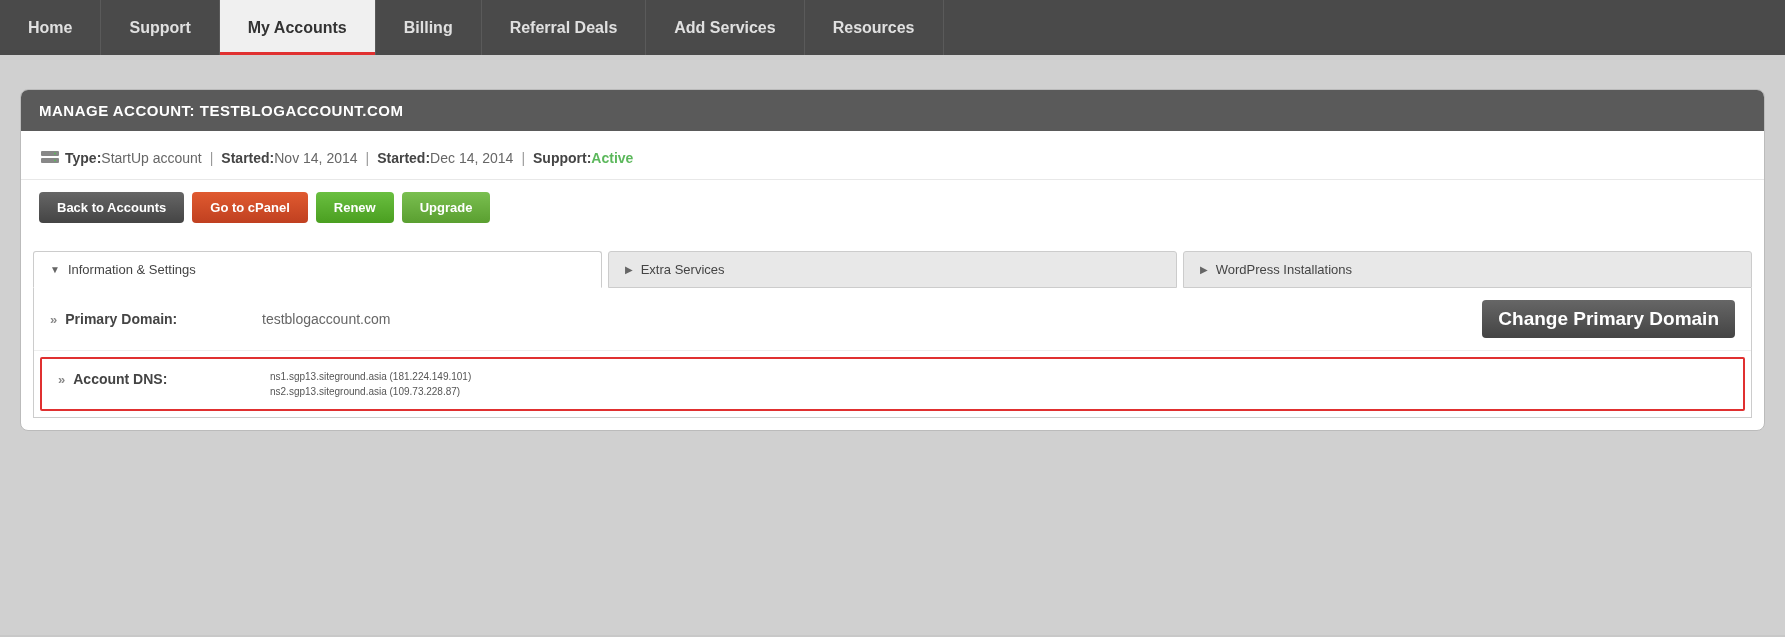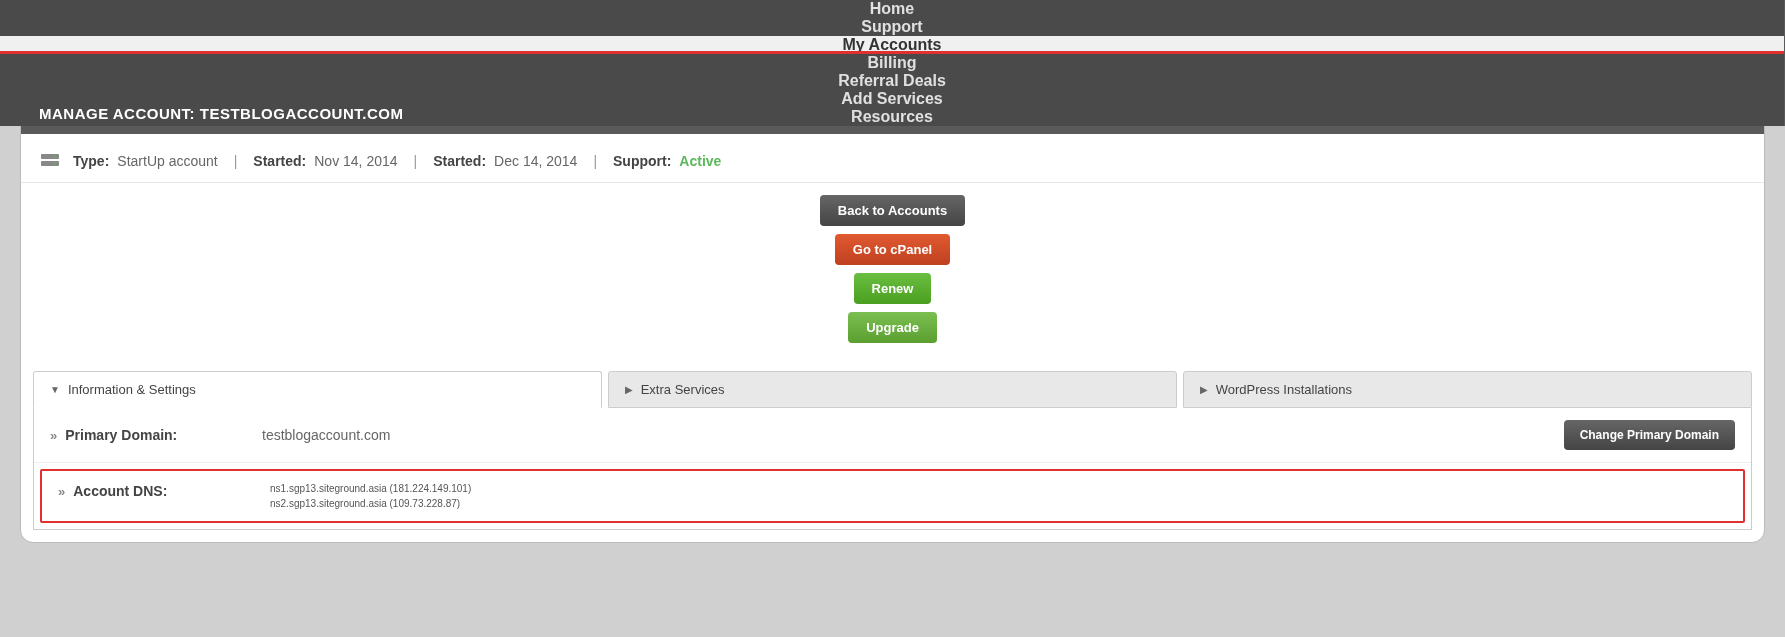--- a/index.html
+++ b/index.html
@@ -6,23 +6,22 @@
     body {
       font-family: Arial, sans-serif;
       background: #c8c8c8;
       font-size: 14px;
     }
 
     
     .top-nav {
       display: flex;
       background: #4a4a4a;
-      height: 74px;
+      height: 55px;
       align-items: stretch;
-      flex-direction: column;
     }
     .nav-tab {
       display: flex;
       align-items: center;
       justify-content: center;
       padding: 0 28px;
       color: #e0e0e0;
       font-size: 16px;
       font-weight: bold;
       cursor: pointer;
@@ -50,38 +49,39 @@
     .main-content {
       padding: 18px 20px;
       background: #d0d0d0;
       min-height: 580px;
     }
 
     
     .manage-panel {
       background: #fff;
       border: 1px solid #bbb;
-      border-radius: 13px;
+      border-radius: 8px;
       overflow: hidden;
+      margin-top: 16px;
     }
     .manage-header {
       background: #5a5a5a;
       color: #fff;
       font-size: 15px;
       font-weight: bold;
       padding: 12px 18px;
       letter-spacing: 0.5px;
     }
 
     
     .account-info-row {
       padding: 16px 18px 10px 18px;
       display: flex;
       align-items: center;
-      gap: 8px;
+      gap: 0;
       border-bottom: 1px solid #e8e8e8;
       flex-wrap: wrap;
       text-align: right;
     }
     .server-icon {
       width: 22px;
       height: 22px;
       display: inline-flex;
       align-items: center;
       justify-content: center;
@@ -102,21 +102,20 @@
       color: #5cb85c;
       font-weight: bold;
     }
 
     
     .action-buttons-row {
       padding: 12px 18px 16px 18px;
       display: flex;
       gap: 8px;
       align-items: center;
-      flex-direction: column;
     }
     .btn {
       padding: 8px 18px;
       border: none;
       border-radius: 4px;
       font-size: 13px;
       font-weight: bold;
       cursor: pointer;
       display: inline-flex;
       align-items: center;
@@ -203,21 +202,21 @@
     .row-value {
       color: #666;
       flex: 1;
     }
     .btn-change-domain {
       background: linear-gradient(to bottom, #666, #444);
       color: #fff;
       padding: 8px 16px;
       border: none;
       border-radius: 4px;
-      font-size: 12px;
+      font-size: 19px;
       font-weight: bold;
       cursor: pointer;
       margin-left: auto;
     }
 
     
     .dns-row {
       display: flex;
       align-items: flex-start;
       padding: 12px 16px;

